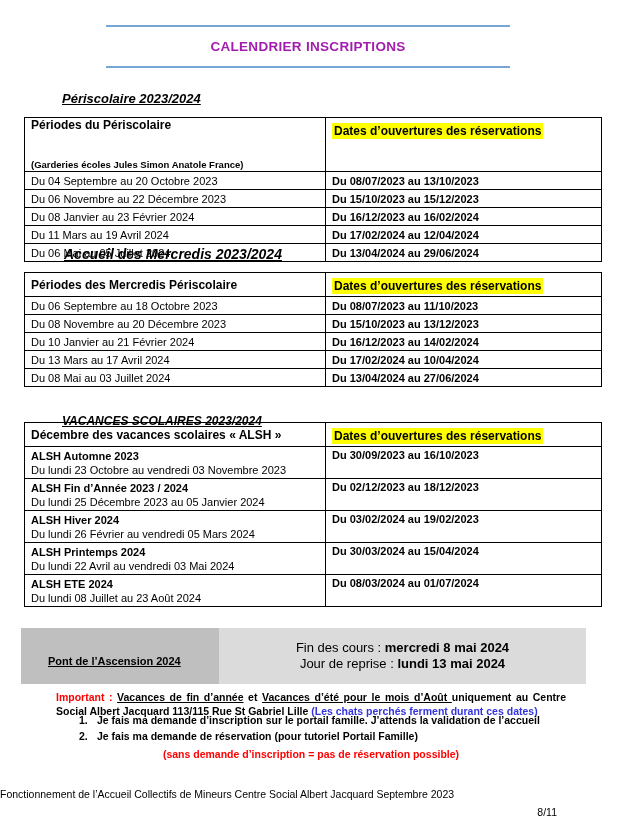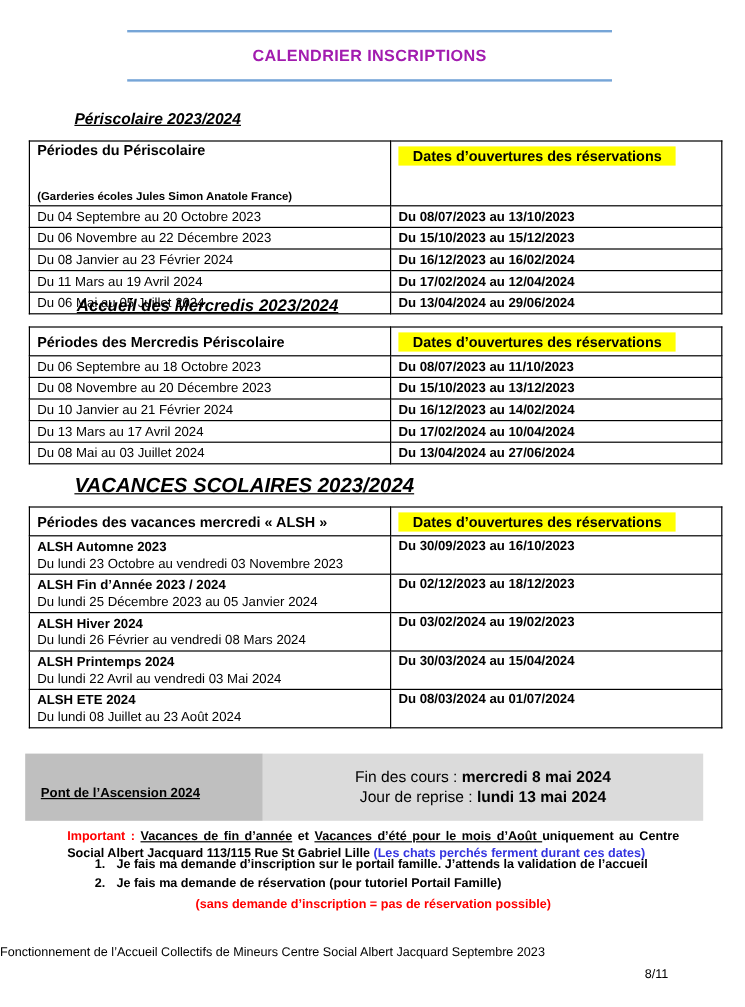--- a/index.html
+++ b/index.html
@@ -14,47 +14,47 @@
     position:absolute; left:106px; top:25px; width:404px; height:43px;
     border-top:2px solid #76A5D7; border-bottom:2px solid #76A5D7;
     display:flex; align-items:center; justify-content:center;
   }
   .title-band .t { font-weight:bold; font-size:13.5px; color:#a21caf; letter-spacing:.3px; }
 
   
   .sec-h { position:absolute; font-weight:bold; font-style:italic; text-decoration:underline; }
   #h1 { left:62px; top:91px;  font-size:13px; }
   #h2 { left:64px; top:246px; font-size:14px; }
-  #h3 { left:62px; top:395px; font-size:17px; }
+  #h3 { left:62px; top:414px; font-size:12px; }
 
   
   table { position:absolute; left:24px; width:577px; border-collapse:collapse; table-layout:fixed; }
   #t1 { top:117px; } #t2 { top:272px; } #t3 { top:422px; }
   td { border:1.5px solid #000; padding:0 4px 0 6px; vertical-align:middle; overflow:hidden; }
   col.c1 { width:301px; } col.c2 { width:276px; }
 
   .hd-main { font-weight:bold; font-size:12px; line-height:14px; }
   .hd-sub  { font-weight:bold; font-size:9.5px; line-height:12px;margin-top:27px; }
-  .hl { background:#FFFF00; font-weight:bold; font-size:12px; padding:1px 12px; white-space:nowrap; }
+  .hl { background:#FFFF00; font-weight:bold; font-size:12px; padding:1px 2px; white-space:nowrap; }
 
   #t1 .hdrow td { height:35px; }
   #t1 .hdrow .dcell { vertical-align:top; padding-top:3px; }
   #t2 .hdrow td, #t3 .hdrow td { height:24px; }
 
   tr.r td { height:18px; font-size:11px; white-space:nowrap; }
   td.dates { font-weight:bold; }
 
   #t3 tr.r2 td { height:32px; vertical-align:top; padding-top:2px; }
   #t3 .line1 { font-weight:bold; font-size:11px; line-height:14px; white-space:nowrap; }
   #t3 .line2 { font-size:11px; line-height:14px; white-space:nowrap; }
   #t3 td.dates { padding-top:4px; font-size:11px; }
 
   
   .boxes { position:absolute; left:21px; top:628px; height:56px; display:flex; }
-  .box-left  { width:198px; background:#BFBFBF; display:flex; align-items:center; padding-left:13px; }
+  .box-left  { width:198px; background:#BFBFBF; display:flex; align-items:center; padding-left:27px; }
   .box-left .p { font-size:11px; font-weight:bold; text-decoration:underline; margin-top:10px; }
   .box-right { width:367px; background:#DBDBDB; display:flex; flex-direction:column;
                align-items:center; justify-content:center; font-size:13px; line-height:16.5px; }
   .box-right b { font-weight:bold; }
 
   
   .imp { position:absolute; left:56px; top:690px; width:510px; font-size:10.5px;
          font-weight:bold; line-height:14px; }
   .imp .l1 { text-align:justify; text-align-last:justify; }
   .red  { color:#FF0000; }
@@ -163,21 +163,21 @@
   <div class="sec-h" id="h3">VACANCES SCOLAIRES 2023/2024</div>
 
   <table id="t3">
     <colgroup>
         <col class="c1">
         <col class="c2">
       </colgroup>
     <tbody>
         <tr class="hdrow">
       <td>
-        <div class="hd-main">Périodes des vacances mercredi « ALSH »</div>
+        <div class="hd-main">Décembre des vacances scolaires « ALSH »</div>
       </td>
       <td>
         <span class="hl">Dates d’ouvertures des réservations</span>
       </td>
     </tr>
     <tr class="r2">
       <td>
         <div class="line1">ALSH Automne 2023</div>
         <div class="line2">Du lundi 23 Octobre au  vendredi 03 Novembre 2023</div>
       </td>
@@ -186,21 +186,21 @@
     <tr class="r2">
       <td>
         <div class="line1">ALSH Fin d’Année 2023 / 2024</div>
         <div class="line2">Du lundi 25 Décembre 2023 au 05 Janvier 2024</div>
       </td>
       <td class="dates">Du 02/12/2023 au 18/12/2023</td>
     </tr>
     <tr class="r2">
       <td>
         <div class="line1">ALSH Hiver 2024</div>
-        <div class="line2">Du lundi 26 Février au vendredi 08 Mars 2024</div>
+        <div class="line2">Du lundi 26 Février au vendredi 05 Mars 2024</div>
       </td>
       <td class="dates">Du 03/02/2024 au 19/02/2023</td>
     </tr>
     <tr class="r2">
       <td>
         <div class="line1">ALSH Printemps 2024</div>
         <div class="line2">Du lundi 22 Avril au vendredi 03 Mai 2024</div>
       </td>
       <td class="dates">Du 30/03/2024 au 15/04/2024</td>
     </tr>

